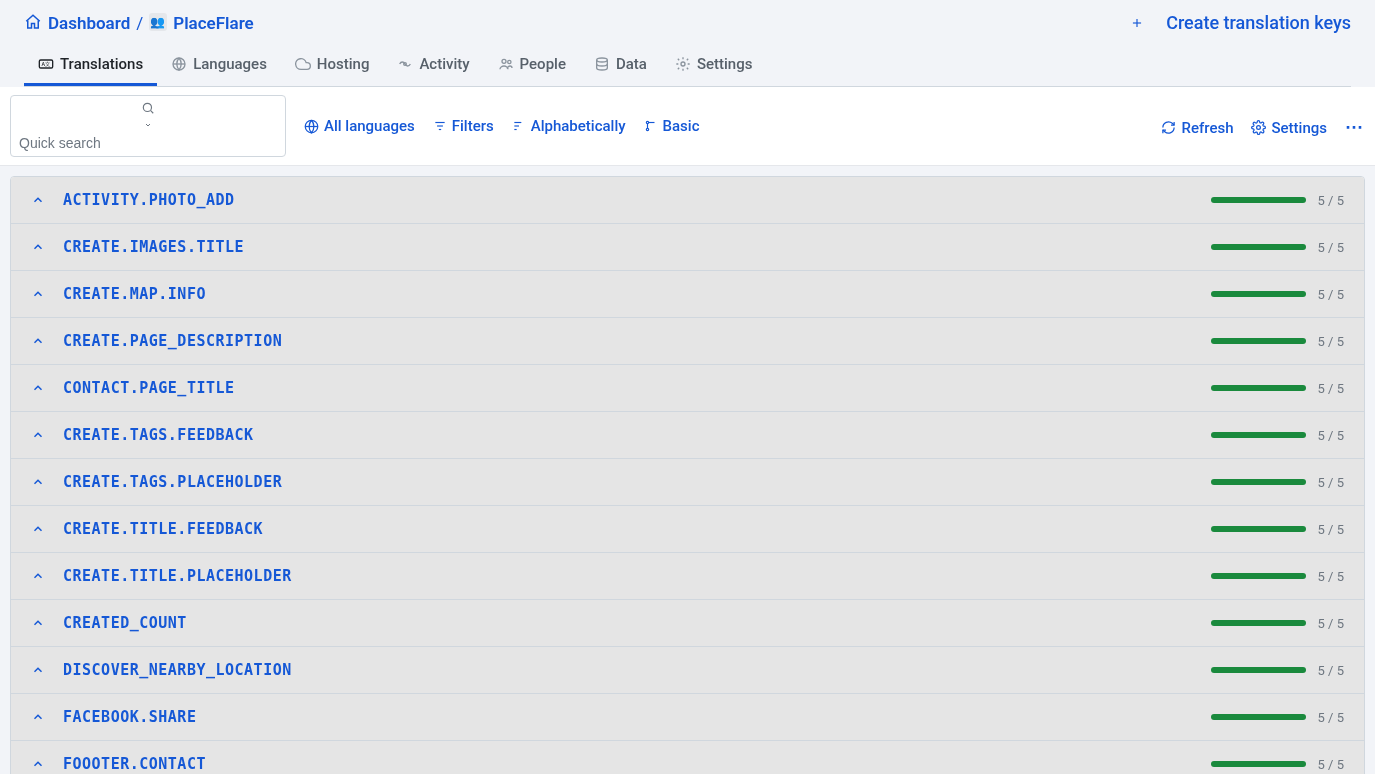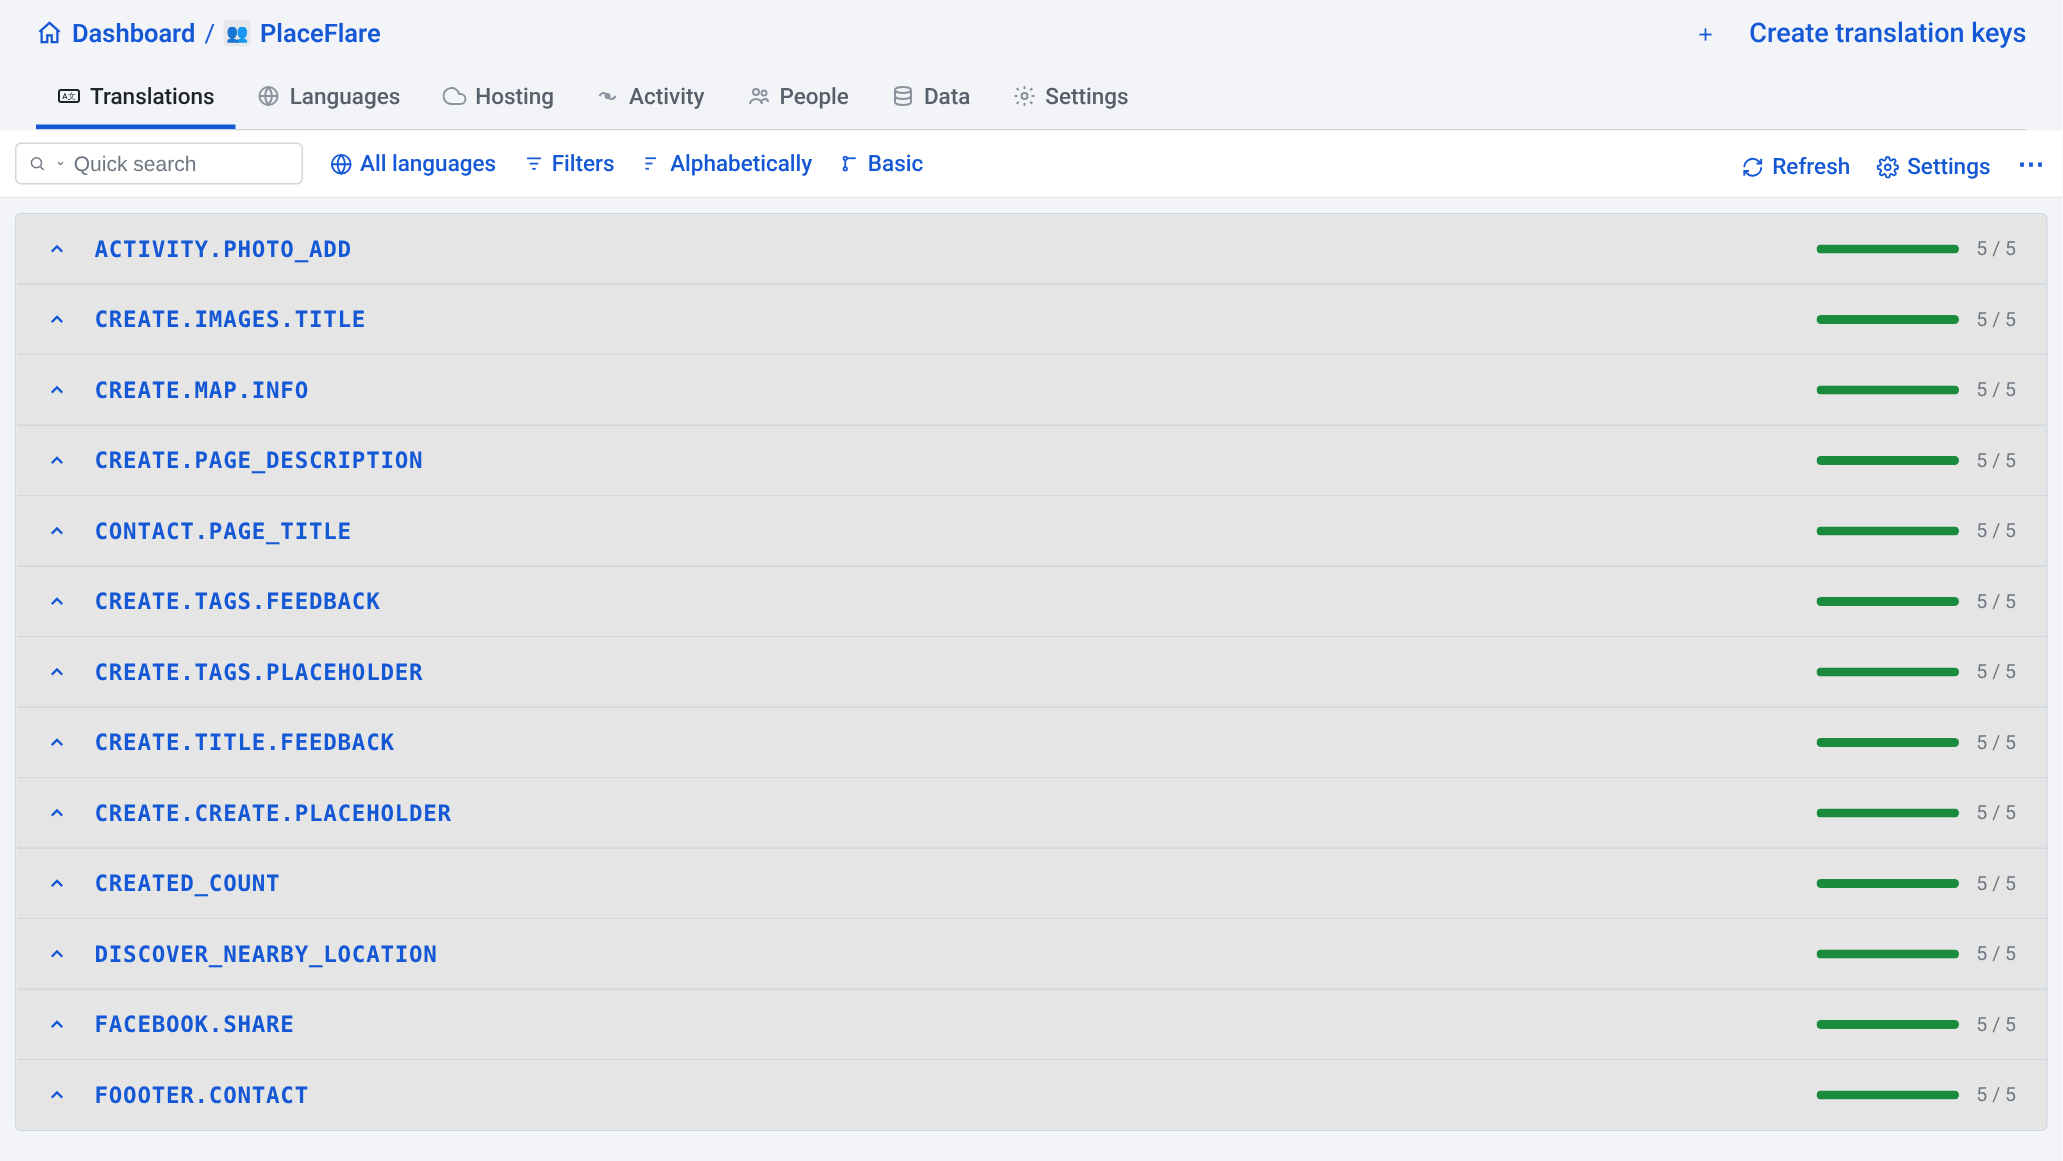--- a/index.html
+++ b/index.html
@@ -45,21 +45,21 @@
   .tab .ticon { color:#8b949e; display:flex; }
   .tab.active .ticon { color:#1f2328; }
   .toolbar {
     background:#fff;border-bottom:1px solid #e5e7eb;
     display:flex;align-items:center;gap:18px;padding:8px 10px;
     justify-content:space-between;
   }
   .toolbar-left{display:flex;align-items:center;gap:18px;}
   .toolbar-right{display:flex;align-items:flex-end;gap:18px;}
   .search-box {
-    display:flex;align-items:center;gap:6px;border:1px solid #d0d7de;border-radius:4px;padding:5px 8px;width:192px;color:#6e7781;
+    display:flex;align-items:center;gap:6px;border:1px solid #d0d7de;border-radius:4px;padding:5px 8px;width:276px;color:#6e7781;flex-direction:column;
   }
   .search-box input { border:none;outline:none;font-size:14px;width:100%;background:transparent;color:#1f2328; }
   .search-box input::placeholder{color:#6e7781;}
   .filter-btn { display:flex;align-items:center;gap:5px;color:#1558d6;font-weight:500;cursor:pointer;font-size:15px; }
   .action-btn { display:flex;align-items:center;gap:5px;color:#1558d6;font-weight:500;cursor:pointer;font-size:15px; }
   .more-btn { color:#1558d6;cursor:pointer;font-size:18px;letter-spacing:2px;font-weight:bold;}
   .content { padding:10px; }
   .key-list { border:1px solid #d0d7de;border-radius:4px;overflow:hidden;background:#fff; }
   .key-row {
     display:flex;align-items:center;justify-content:space-between;
@@ -375,21 +375,21 @@
           <span class="ratio">5 / 5</span>
         </div>
       </div>
       <div class="key-row">
         <div class="key-left">
           <span class="chevron-up">
             <svg width="14" height="14" viewBox="0 0 24 24" fill="none" stroke="currentColor" stroke-width="2.5">
               <polyline points="18 15 12 9 6 15"></polyline>
             </svg>
           </span>
-          <span class="key-name">CREATE.CREATE.PLACEHOLDER</span>
+          <span class="key-name">CREATE.TITLE.PLACEHOLDER</span>
         </div>
         <div class="key-right">
           <div class="progress">
             <div class="progress-fill" style="width: 100%;"></div>
           </div>
           <span class="ratio">5 / 5</span>
         </div>
       </div>
       <div class="key-row">
         <div class="key-left">

